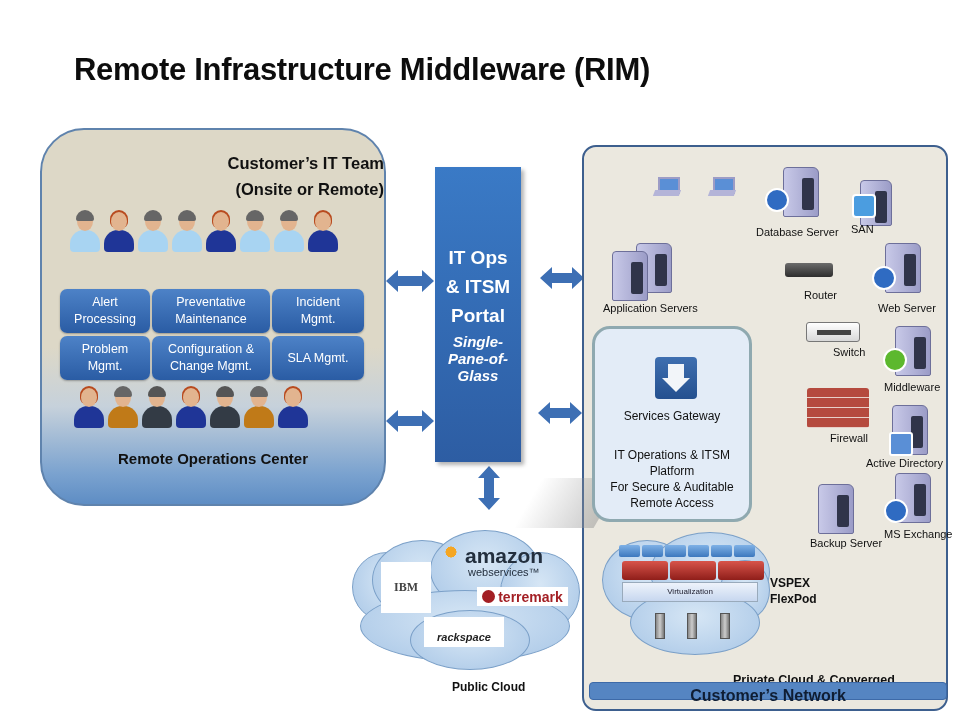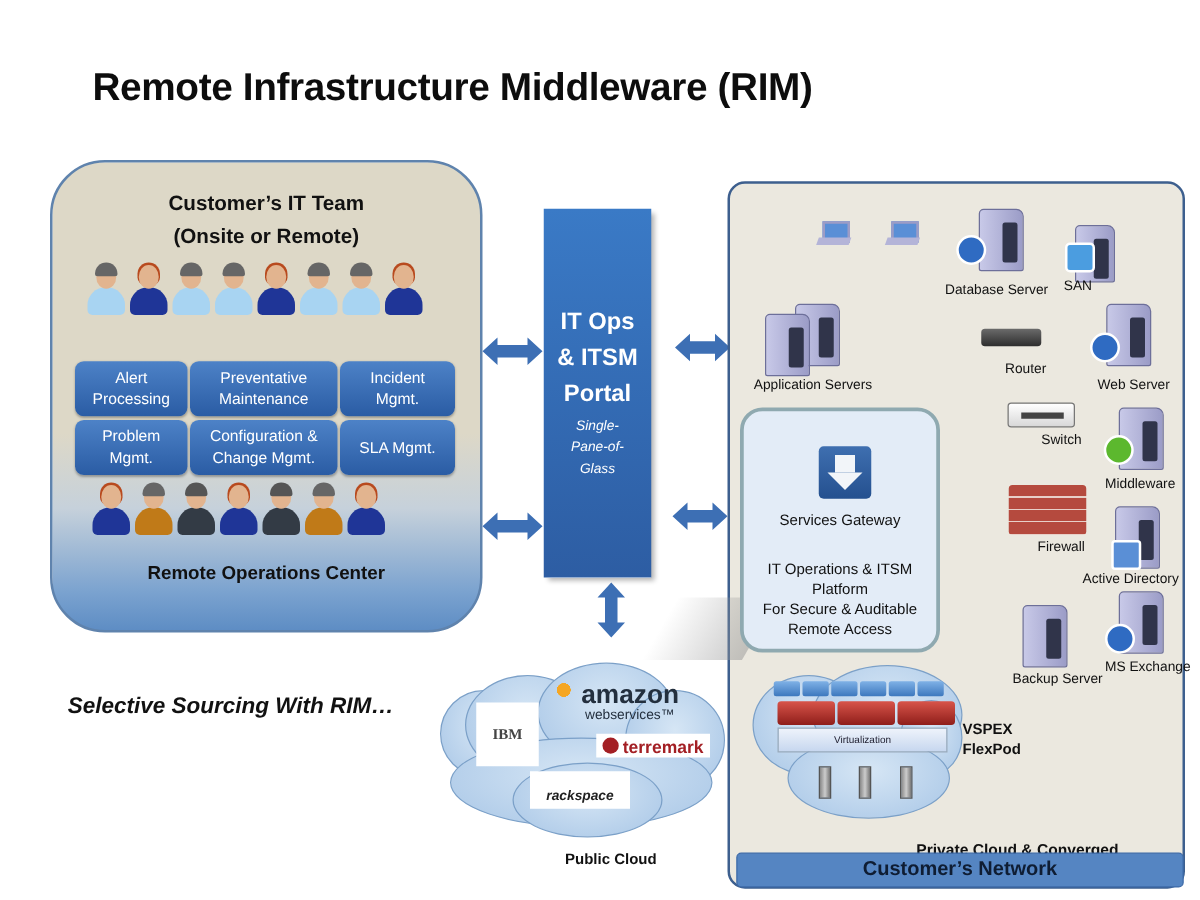--- a/index.html
+++ b/index.html
@@ -5,21 +5,21 @@
   * { box-sizing: border-box; margin: 0; padding: 0; }
   body { width: 960px; height: 720px; background: #ffffff; position: relative; overflow: hidden;
          font-family: "Liberation Sans", "DejaVu Sans", sans-serif; color: #111; }
   .abs { position: absolute; }
   .title { left: 74px; top: 52px; font-size: 31px; font-weight: bold; letter-spacing: -0.3px; color: #0d0d0d; }
 
   
   .left-panel { left: 40px; top: 128px; width: 346px; height: 378px; border-radius: 44px;
     border: 2px solid #5f83ad;
     background: linear-gradient(to bottom, #ddd8c7 0%, #ddd8c7 58%, #c6d1db 74%, #7aa2cf 92%, #5e8dc4 100%); }
-  .lp-title { left: 0; width: 100%; top: 20px; text-align: center; font-size: 16.5px; font-weight: bold; line-height: 26px; }
+  .lp-title { left: 0; width: 100%; top: 20px; text-align: right; font-size: 16.5px; font-weight: bold; line-height: 26px; }
   .lp-bottom { left: 0; width: 100%; top: 320px; text-align: center; font-size: 15px; font-weight: bold; }
   .people { left: 26px; width: 290px; display: flex; gap: 0px; }
   .person { width: 34px; height: 42px; position: relative; margin-right: 0px; }
   .person .head { position: absolute; left: 9px; top: 2px; width: 16px; height: 19px; border-radius: 50%; background: #e2b48f; }
   .person .hair { position: absolute; left: 8px; top: 0px; width: 18px; height: 11px; border-radius: 9px 9px 2px 2px; background: #666; }
   .person .body { position: absolute; left: 2px; top: 20px; width: 30px; height: 22px; border-radius: 14px 14px 4px 4px; }
   .f .hair { background: #b84a1e; height: 18px; border-radius: 9px 9px 6px 6px; }
   .f .body { background: #1f3597; }
   .m1 .body { background: #a8d4f2; }
   .m2 .body { background: #c07a18; }
@@ -30,26 +30,26 @@
     grid-template-columns: 90px 118px 92px; grid-auto-rows: 44px; gap: 3px 2px; }
   .svc { background: linear-gradient(to bottom, #4d82c7, #2a5ca4); border-radius: 7px; color: #fff;
     font-size: 12.5px; text-align: center; display: flex; align-items: center; justify-content: center;
     line-height: 17px; box-shadow: 0 1px 2px rgba(0,0,0,0.3); padding: 0 3px; }
 
   
   .portal { left: 435px; top: 167px; width: 86px; height: 295px;
     background: linear-gradient(to bottom, #3a7ac6, #2d5da3); box-shadow: 3px 3px 4px rgba(0,0,0,0.3);
     color: #fff; text-align: center; }
   .portal-title { position: absolute; left: 0; width: 100%; top: 76px; font-size: 19px; font-weight: bold; line-height: 29px; }
-  .portal-sub { position: absolute; left: 0; width: 100%; top: 166px; font-size: 11px; font-weight: normal; font-style: italic; line-height: 17px; }
+  .portal-sub { position: absolute; left: 0; width: 100%; top: 166px; font-size: 15px; font-weight: bold; font-style: italic; line-height: 17px; }
 
   
   .right-panel { left: 582px; top: 145px; width: 366px; height: 566px; border-radius: 14px;
     border: 2px solid #3d5f8e; background: #ebe8df; }
-  .network-bar { left: 589px; top: 682px; width: 358px; height: 28px; background: #5585c2; border-radius: 4px;
+  .network-bar { left: 589px; top: 682px; width: 358px; height: 18px; background: #5585c2; border-radius: 4px;
     border: 1px solid #3d6aa8; text-align: center; font-size: 16px; font-weight: bold; line-height: 26px; color: #0f1d33; }
   .gateway { left: 592px; top: 326px; width: 160px; height: 196px; border-radius: 18px;
     border: 3px solid #8fa9b0; background: #e3ecf7; text-align: center; font-size: 12px; line-height: 16px; }
   .gw-icon { position: absolute; left: 60px; top: 28px; width: 42px; height: 42px; border-radius: 4px;
     background: linear-gradient(#3f6fb0, #24508f); }
   .gw-icon::after { content: ""; position: absolute; left: 13px; top: 7px; width: 16px; height: 14px; background: #f2f5f9; }
   .gw-icon::before { content: ""; position: absolute; left: 7px; top: 21px; width: 0; height: 0;
     border-left: 14px solid transparent; border-right: 14px solid transparent; border-top: 14px solid #f2f5f9; }
   .gw-name { position: absolute; left: 0; width: 100%; top: 79px; font-size: 12px; }
   .gw-desc { position: absolute; left: 0; width: 100%; top: 118px; font-size: 12px; line-height: 16px; }
@@ -244,21 +244,20 @@
     <div>Portal</div>
   </div>
   <div class="portal-sub">
     <div>Single-</div>
     <div>Pane-of-</div>
     <div>Glass</div>
   </div>
 </div>
 
 <div class="abs tagline">
-  <div>Selective Sourcing With RIM…</div>
 </div>
 
 <div>
   <div class="cloud" style="left:352px;top:552px;width:70px;height:70px;"></div>
   <div class="cloud" style="left:372px;top:540px;width:100px;height:80px;"></div>
   <div class="cloud" style="left:430px;top:530px;width:110px;height:80px;"></div>
   <div class="cloud" style="left:500px;top:552px;width:80px;height:80px;"></div>
   <div class="cloud" style="left:360px;top:590px;width:210px;height:72px;"></div>
   <div class="cloud" style="left:410px;top:610px;width:120px;height:60px;"></div>
   <div class="logo-box" style="left:381px;top:562px;width:50px;height:51px;color:#444;font-size:12px;font-family:'Liberation Serif',serif;">IBM</div>

